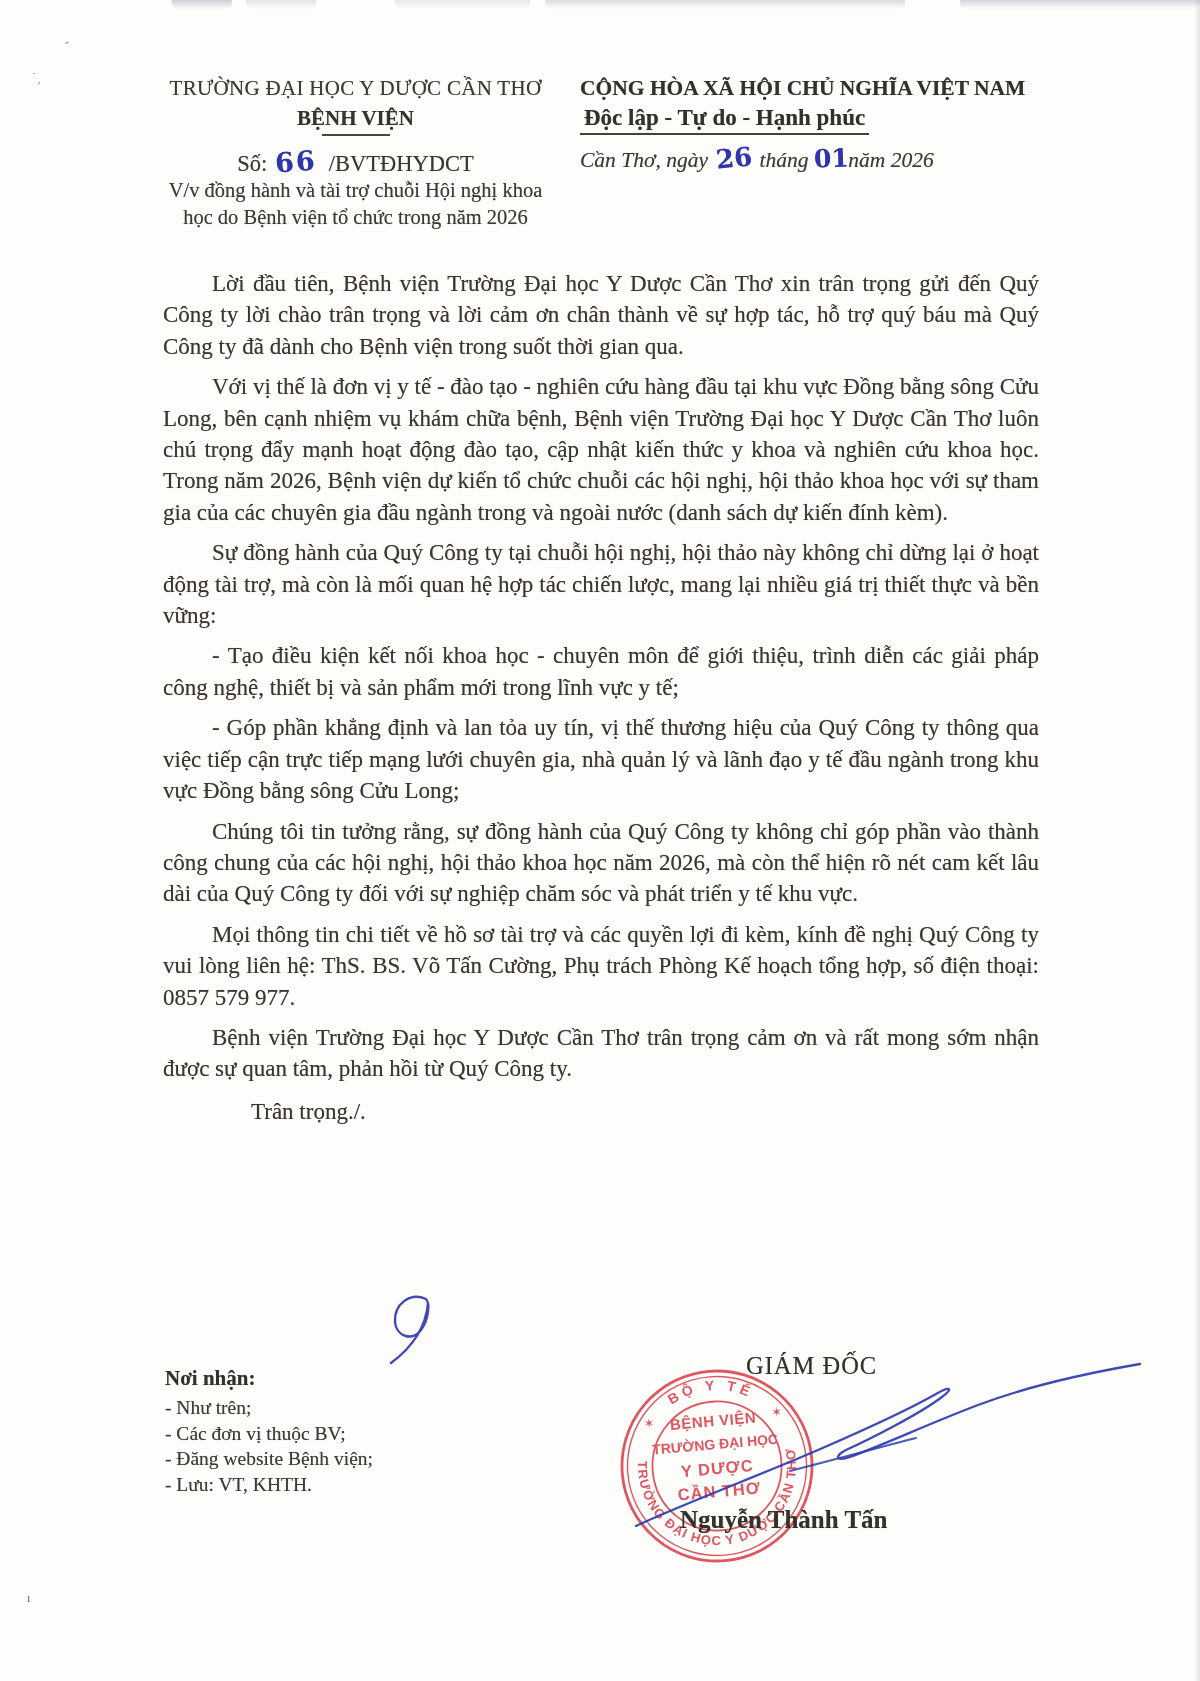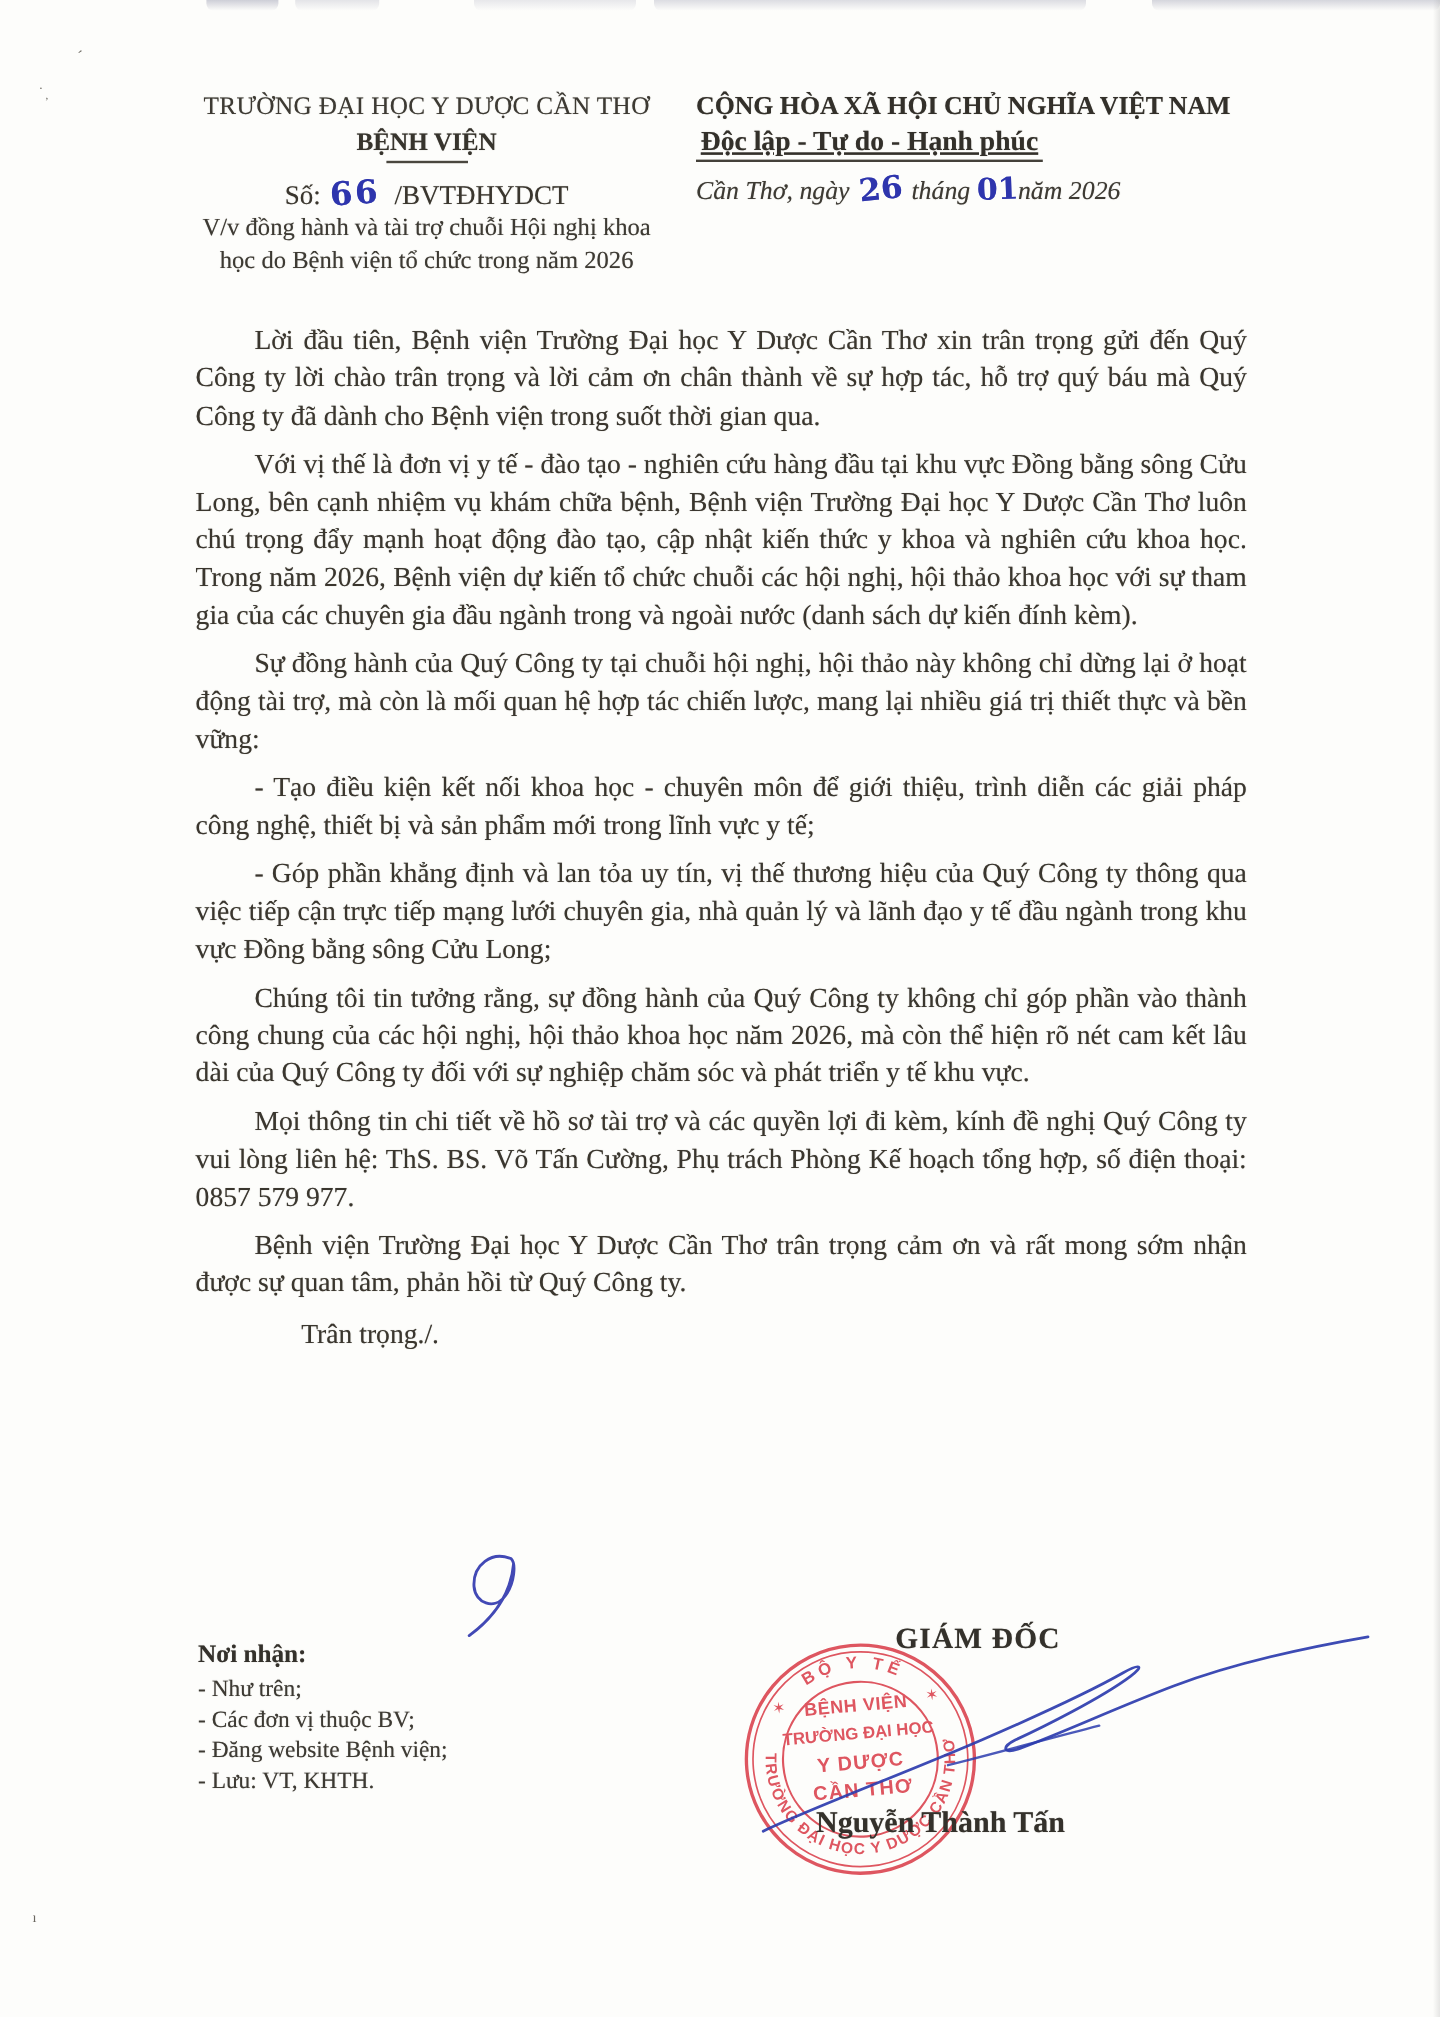--- a/index.html
+++ b/index.html
@@ -28,36 +28,36 @@
   .org-name{font-size:21px;font-weight:bold;margin-top:5px;color:#37342d;}
   .short-rule{width:68px;border-bottom:2px solid #4a473f;margin:3px auto 0;}
   .so-line{margin-top:10px;font-size:22.5px;}
   .hand{color:#2e35ad;font-family:"DejaVu Serif",serif;font-weight:600;
     display:inline-block;text-shadow:0 0 .5px rgba(46,53,173,.6);}
   .hand-no{font-size:27px;transform:rotate(-4deg);margin:0 12px 0 8px;letter-spacing:2px;}
   .subject{font-size:20.5px;line-height:27px;color:#3d3a33;}
   .motto1{font-size:21.5px;font-weight:bold;color:#33302a;}
   .motto2-wrap{margin-top:4px;}
   .motto2{display:inline-block;font-size:23px;font-weight:bold;color:#33302a;
-    border-bottom:2px solid #44413a;padding:0 4px 2px;text-decoration:underline;}
+    border-bottom:2px solid #44413a;padding:0 4px 2px;}
   .date-line{margin-top:8px;font-style:italic;font-size:21.5px;color:#3d3a33;}
   .hand-day{font-size:26px;transform:rotate(-6deg);margin:0 2px 0 8px;font-style:normal;}
   .hand-month{font-size:25px;transform:rotate(-2deg);margin:0 0 0 5px;font-style:normal;}
   
   .body-block{position:absolute;left:163px;top:268px;width:876px;}
   .salutation{margin:20px 0 13px 55px;text-align:center;font-size:23px;}
   .body-block p{font-size:23px;line-height:31.4px;text-align:justify;
     text-indent:49px;margin:0 0 9px;}
   .closing{margin:14px 0 0 88px;font-size:23px;}
   .flourish{position:absolute;left:376px;top:1286px;}
   
   .footer-left{position:absolute;left:165px;top:1366px;}
   .recipients-title{font-size:21px;font-weight:bold;color:#34312b;}
   .recipient{font-size:19.5px;line-height:25.5px;color:#3d3a33;}
-  .giam-doc{position:absolute;left:746px;top:1352px;font-size:24.5px;font-weight:bold;
+  .giam-doc{position:absolute;left:746px;top:1352px;font-size:24.5px;font-weight:normal;
     letter-spacing:1px;color:#34312b;z-index:2;}
   .signer-name{position:absolute;left:680px;top:1506px;width:285px;text-align:left;
     font-size:25px;font-weight:bold;color:#34312b;z-index:2;}
   .stamp{position:absolute;left:617px;top:1366px;z-index:1;transform:rotate(-5deg);opacity:.93;}
   .stamp text{fill:#dc4a55;font-family:"Liberation Sans","DejaVu Sans",sans-serif;font-weight:bold;}
   .signature{position:absolute;left:598px;top:1348px;z-index:3;}
 </style>
 </head>
 <body>
 

